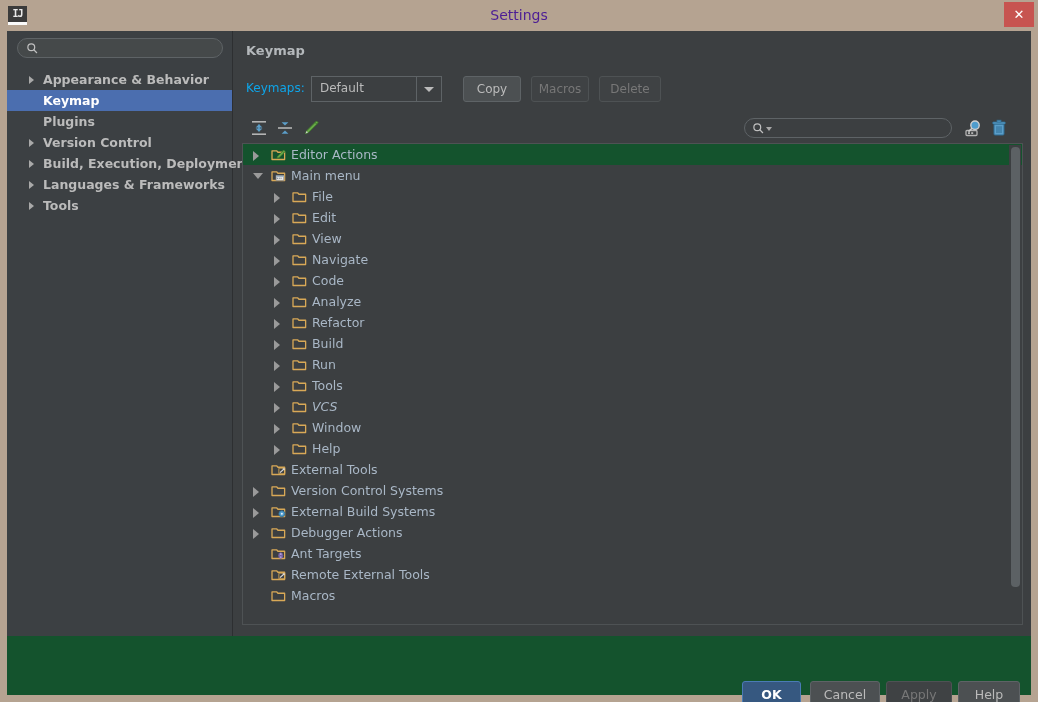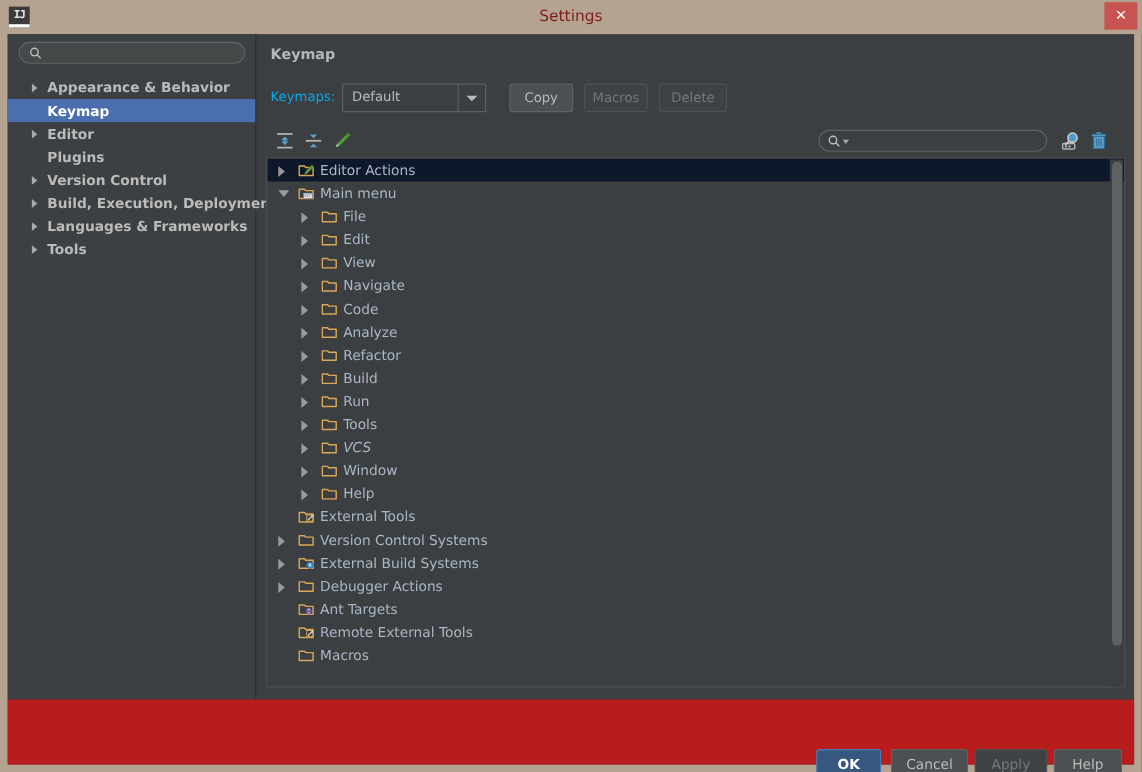--- a/index.html
+++ b/index.html
@@ -48,21 +48,21 @@
     border-bottom: 3px solid #fafafa;
     box-sizing: border-box;
   }
   #window-title {
     position: absolute;
     left: 0; top: 0;
     width: 1038px;
     height: 31px;
     line-height: 31px;
     text-align: center;
-    color: #7f1d1d;
+    color: #4c1d95;
     font-size: 14px;
   }
   #close-button {
     position: absolute;
     right: 4px; top: 2px;
     width: 30px; height: 25px;
     background: #c75450;
     color: #ffffff;
     font-size: 13px;
     font-weight: bold;
@@ -302,21 +302,21 @@
   .tree-row {
     position: relative;
     height: 21px;
     line-height: 21px;
     white-space: nowrap;
     color: #a9b7c6;
     font-size: 12.5px;
     cursor: default;
   }
   .tree-row.selected {
-    background: #0f172a;
+    background: #14532d;
   }
   .tree-arrow {
     position: absolute;
     top: 7px;
     width: 0; height: 0;
     border-left: 6px solid #9a9a9a;
     border-top: 5px solid transparent;
     border-bottom: 5px solid transparent;
   }
   .tree-arrow.open {
@@ -353,21 +353,21 @@
     border-radius: 4px;
     cursor: pointer;
   }
 
   
   #footer {
     position: absolute;
     left: 0; top: 605px;
     width: 1024px;
     height: 59px;
-    background: #b91c1c;
+    background: #14532d;
   }
   .fbtn {
     position: absolute;
     top: 45px;
     height: 28px;
     line-height: 26px;
     border: 1px solid #5e6366;
     border-radius: 3px;
     background: #4c5052;
     color: #bbbbbb;
@@ -410,24 +410,20 @@
       </div>
       <div id="sidebar-list">
           <div class="side-item">
             <span class="side-arrow"></span>
             <span class="side-label">Appearance &amp; Behavior</span>
           </div>
           <div class="side-item selected">
             <span class="side-label">Keymap</span>
           </div>
           <div class="side-item">
-            <span class="side-arrow"></span>
-            <span class="side-label">Editor</span>
-          </div>
-          <div class="side-item">
             <span class="side-label">Plugins</span>
           </div>
           <div class="side-item">
             <span class="side-arrow"></span>
             <span class="side-label">Version Control</span>
           </div>
           <div class="side-item">
             <span class="side-arrow"></span>
             <span class="side-label">Build, Execution, Deployment</span>
           </div>

